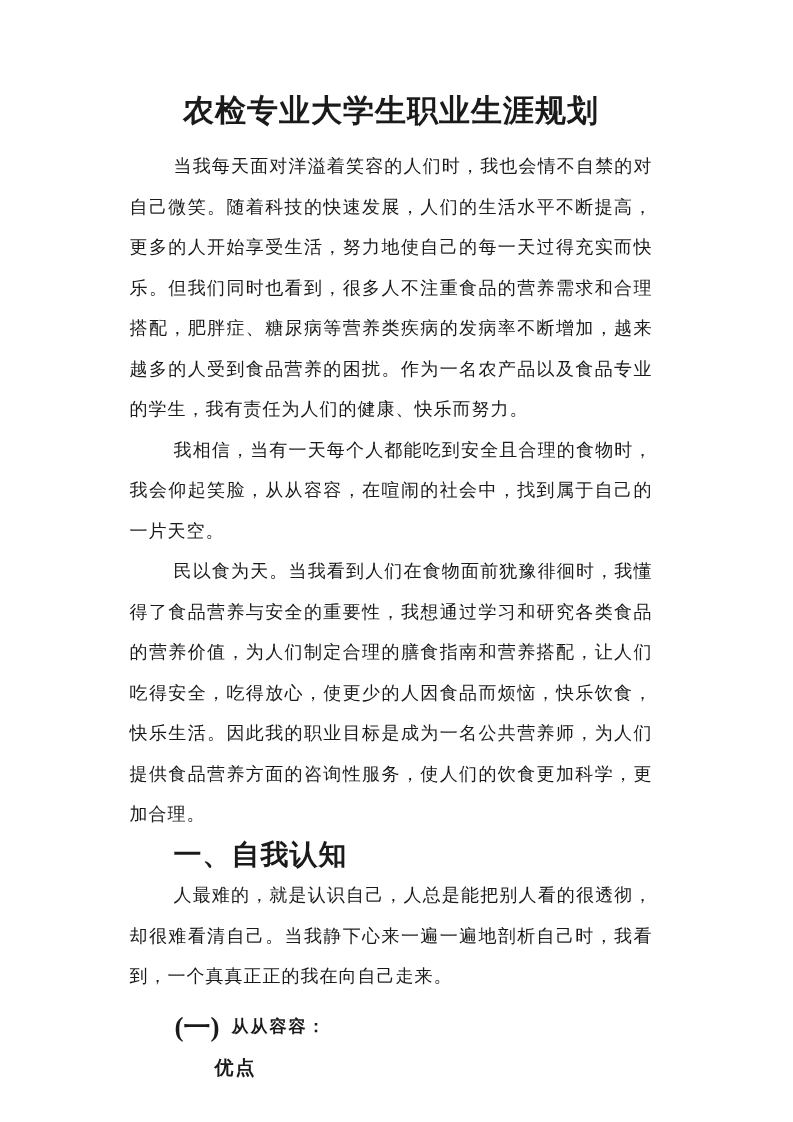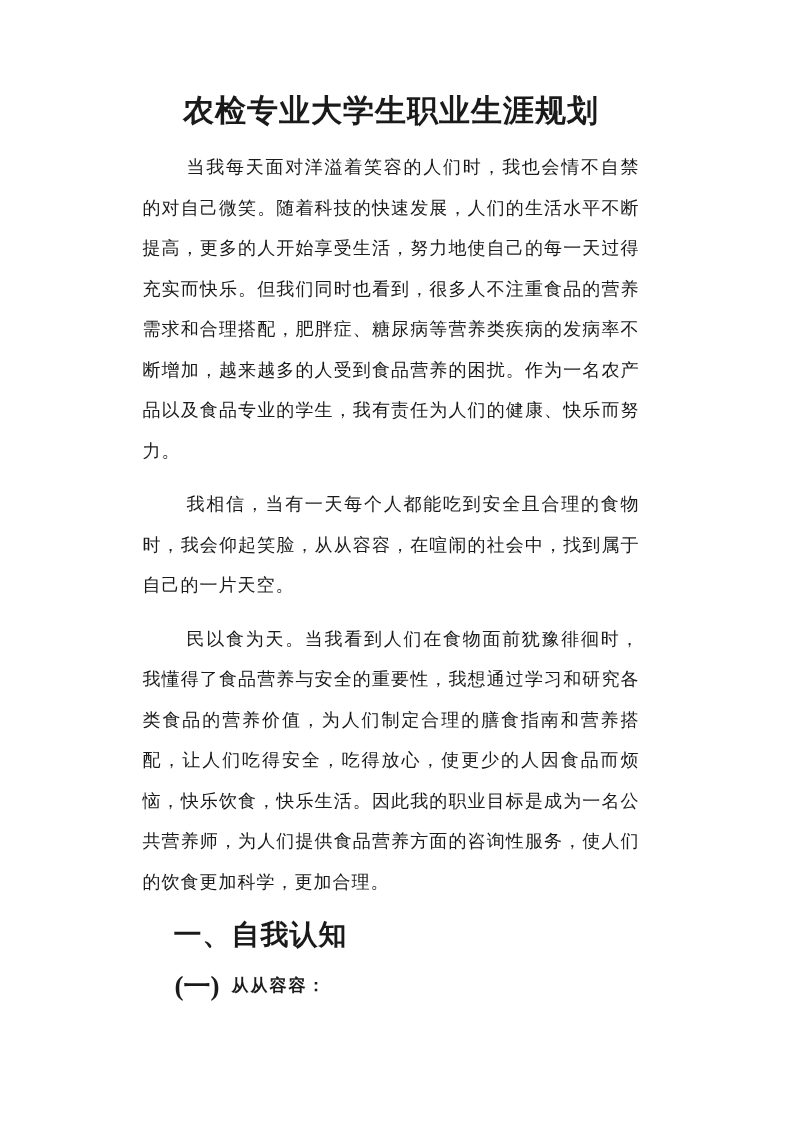--- a/index.html
+++ b/index.html
@@ -22,21 +22,21 @@
   .doc-title {
     margin: 0 0 12px 0;
     font-size: 31px;
     font-weight: bold;
     text-align: center;
     line-height: 46px;
     letter-spacing: 1px;
     white-space: nowrap;
   }
   .body-para {
-    margin: 13px;
+    margin: 0;
     font-size: 18px;
     line-height: 40.5px;
     letter-spacing: 1px;
     text-align: justify;
     text-justify: inter-character;
     text-indent: 44px;
     word-break: break-all;
   }
   .section-heading {
     margin: 0;
@@ -81,19 +81,21 @@
   <h1 class="doc-title">农检专业大学生职业生涯规划</h1>
 
   <p class="body-para">当我每天面对洋溢着笑容的人们时，我也会情不自禁的对自己微笑。随着科技的快速发展，人们的生活水平不断提高，更多的人开始享受生活，努力地使自己的每一天过得充实而快乐。但我们同时也看到，很多人不注重食品的营养需求和合理搭配，肥胖症、糖尿病等营养类疾病的发病率不断增加，越来越多的人受到食品营养的困扰。作为一名农产品以及食品专业的学生，我有责任为人们的健康、快乐而努力。</p>
 
   <p class="body-para">我相信，当有一天每个人都能吃到安全且合理的食物时，我会仰起笑脸，从从容容，在喧闹的社会中，找到属于自己的一片天空。</p>
 
   <p class="body-para">民以食为天。当我看到人们在食物面前犹豫徘徊时，我懂得了食品营养与安全的重要性，我想通过学习和研究各类食品的营养价值，为人们制定合理的膳食指南和营养搭配，让人们吃得安全，吃得放心，使更少的人因食品而烦恼，快乐饮食，快乐生活。因此我的职业目标是成为一名公共营养师，为人们提供食品营养方面的咨询性服务，使人们的饮食更加科学，更加合理。</p>
 
   <h2 class="section-heading">一、自我认知</h2>
 
+  <p class="body-para">人最难的，就是认识自己，人总是能把别人看的很透彻，却很难看清自己。当我静下心来一遍一遍地剖析自己时，我看到，一个真真正正的我在向自己走来。</p>
 
   <div class="subsection-row">
     <span class="subsection-marker">(一)</span><span class="subsection-title">从从容容：</span>
   </div>
 
+  <div class="sub-subheading">优点</div>
 
 </div>
 
 </body></html>

